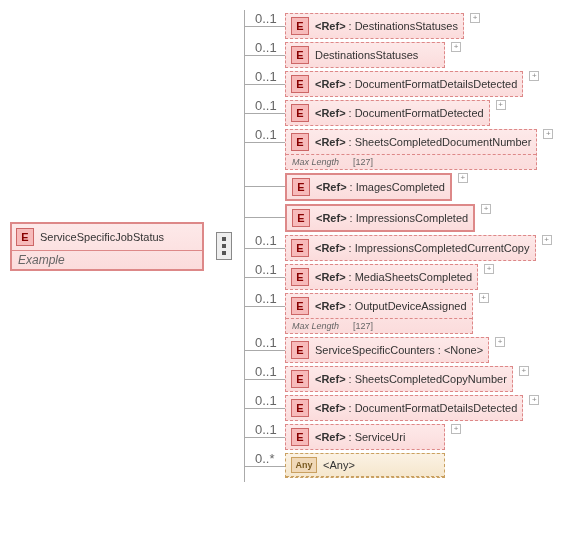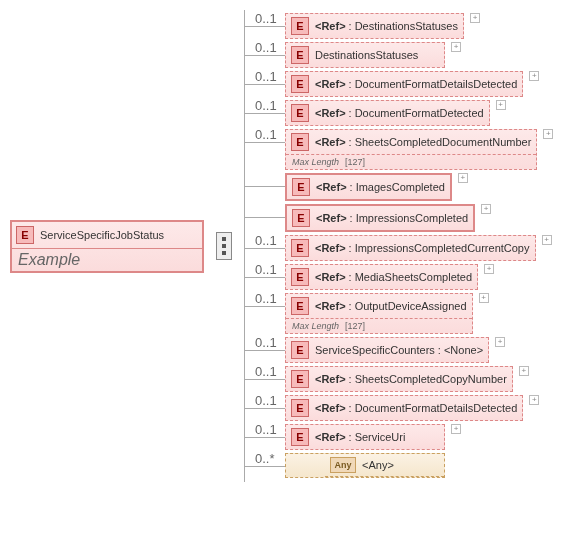--- a/index.html
+++ b/index.html
@@ -25,21 +25,21 @@
   }
   .root-header {
     display: flex;
     align-items: center;
     padding: 4px;
     border-bottom: 1px solid #d88;
   }
   .root-footer {
     padding: 2px 6px;
     font-style: italic;
-    font-size: 16px;
+    font-size: 12px;
     color: #666;
   }
   .e-badge {
     display: inline-block;
     width: 16px;
     height: 16px;
     line-height: 16px;
     text-align: center;
     background: #f7baba;
     border: 1px solid #c66;
@@ -146,41 +146,40 @@
     border-bottom: 1px dashed #d88;
   }
   .node-footer {
     padding: 2px 6px;
     font-size: 9px;
     font-style: italic;
     color: #666;
   }
   .node-footer .fv {
     font-style: normal;
-    margin-left: 6px;
+    margin-left: 14px;
   }
   .ref-tag { font-weight: bold; }
   .sep { margin: 0 3px; }
   .expand {
     display: inline-block;
     width: 8px; height: 8px;
     border: 1px solid #bbb;
     margin-left: 6px;
     position: relative;
     top: 0;
     font-size: 8px;
     line-height: 8px;
     text-align: center;
     color: #888;
     background: #fff;
   }
   .any-box {
     border: 1px dashed #c9a060;
     background: linear-gradient(#fbf2e4, #f5e6cc);
-    padding-left: 39px;
   }
   .any-box .node-header.with-footer {
     border-bottom: 1px dashed #c9a060;
   }
 </style>
 </head>
 <body>
 
 <div class="diagram">
 

